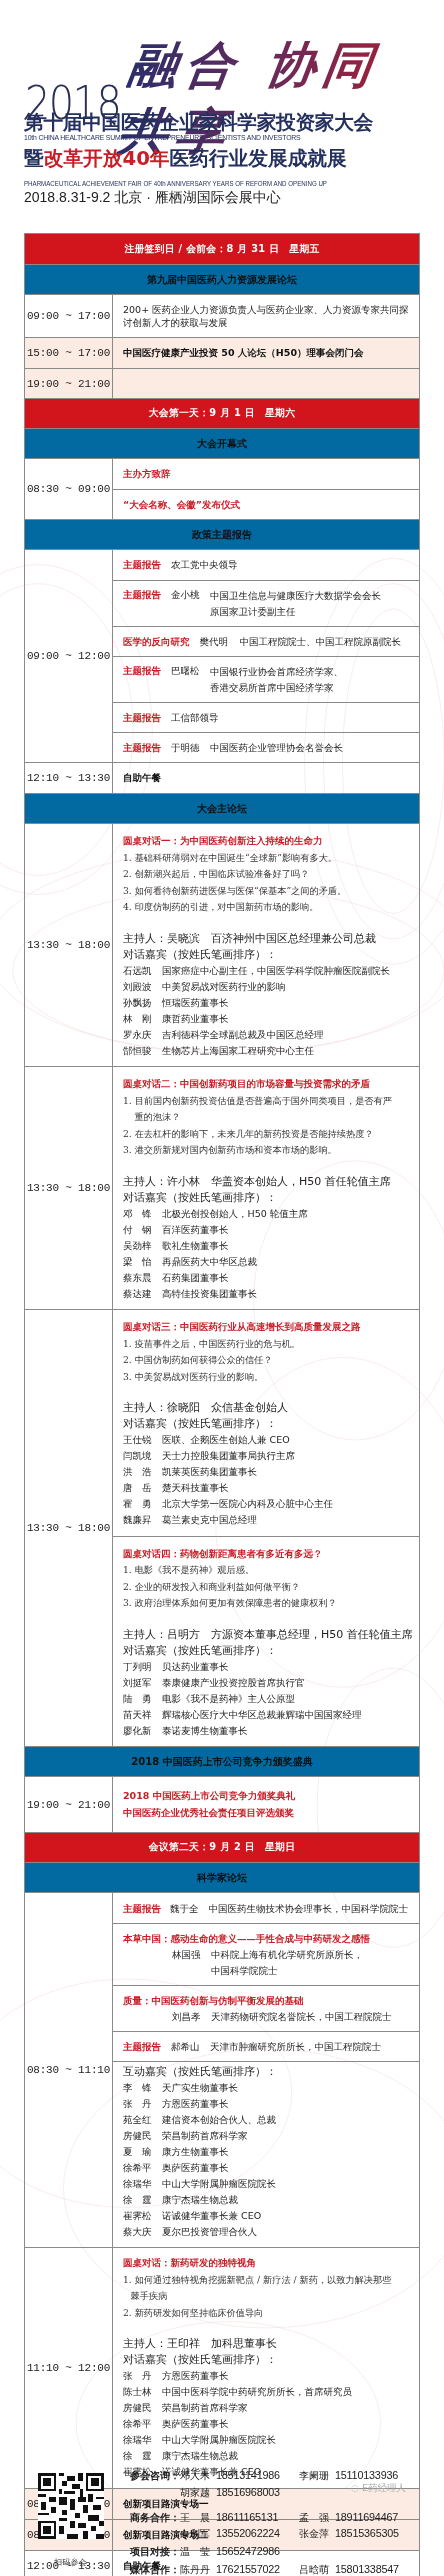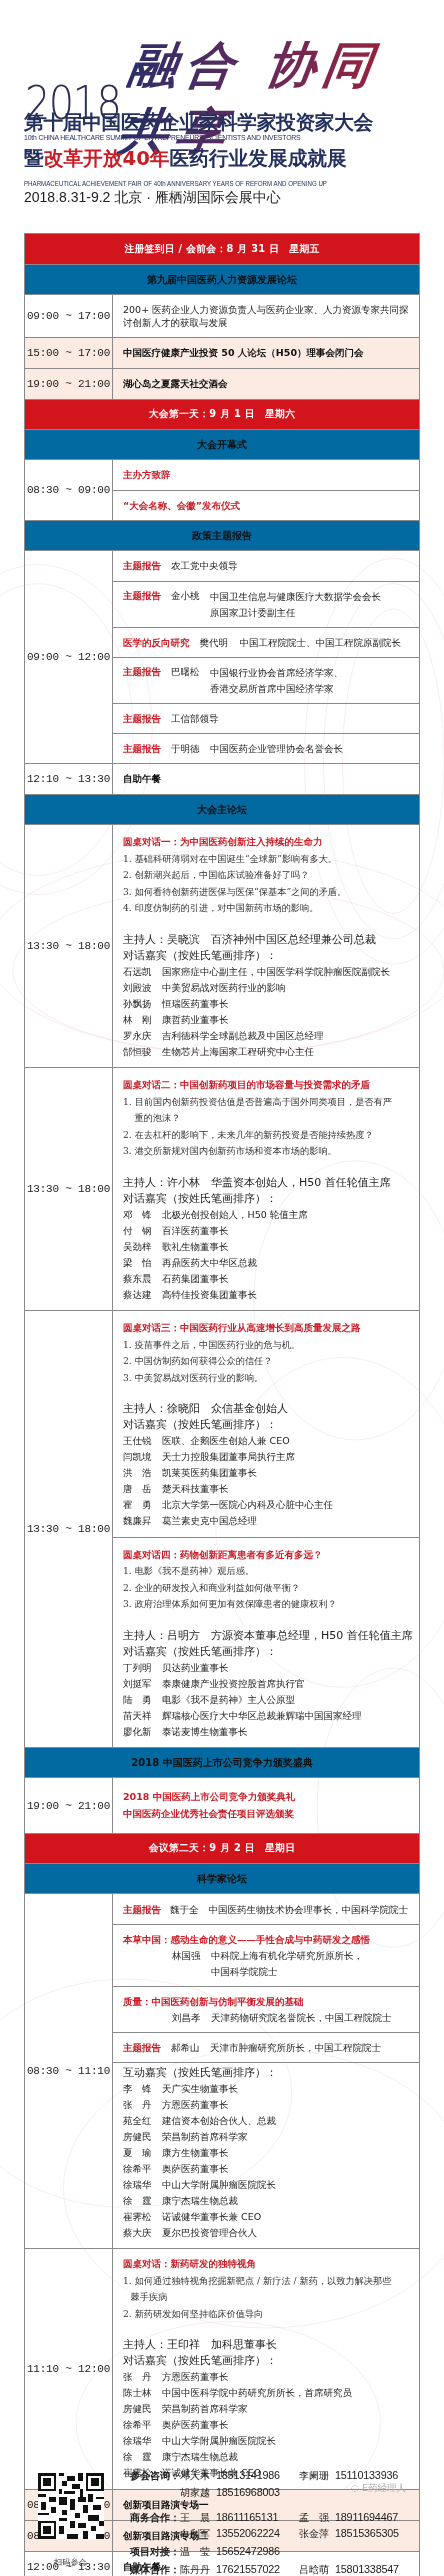--- a/index.html
+++ b/index.html
@@ -96,23 +96,20 @@
         </div>
     </div>
     <div class="row tinted">
       <div class="time">15:00 ~ 17:00</div>
       <div class="cont">
           <div class="cell bold">中国医疗健康产业投资 50 人论坛（H50）理事会闭门会</div>
         </div>
     </div>
     <div class="row tinted">
       <div class="time">19:00 ~ 21:00</div>
-      <div class="cont">
-          <div class="cell bold">湖心岛之夏露天社交酒会</div>
-        </div>
     </div>
 
     <div class="row day">大会第一天：9 月 1 日　星期六</div>
     <div class="row section">大会开幕式</div>
     <div class="row">
       <div class="time">08:30 ~ 09:00</div>
       <div class="cont">
         <div class="cell redb">主办方致辞</div>
         <div class="cell redb">“大会名称、会徽”发布仪式</div>
       </div>

